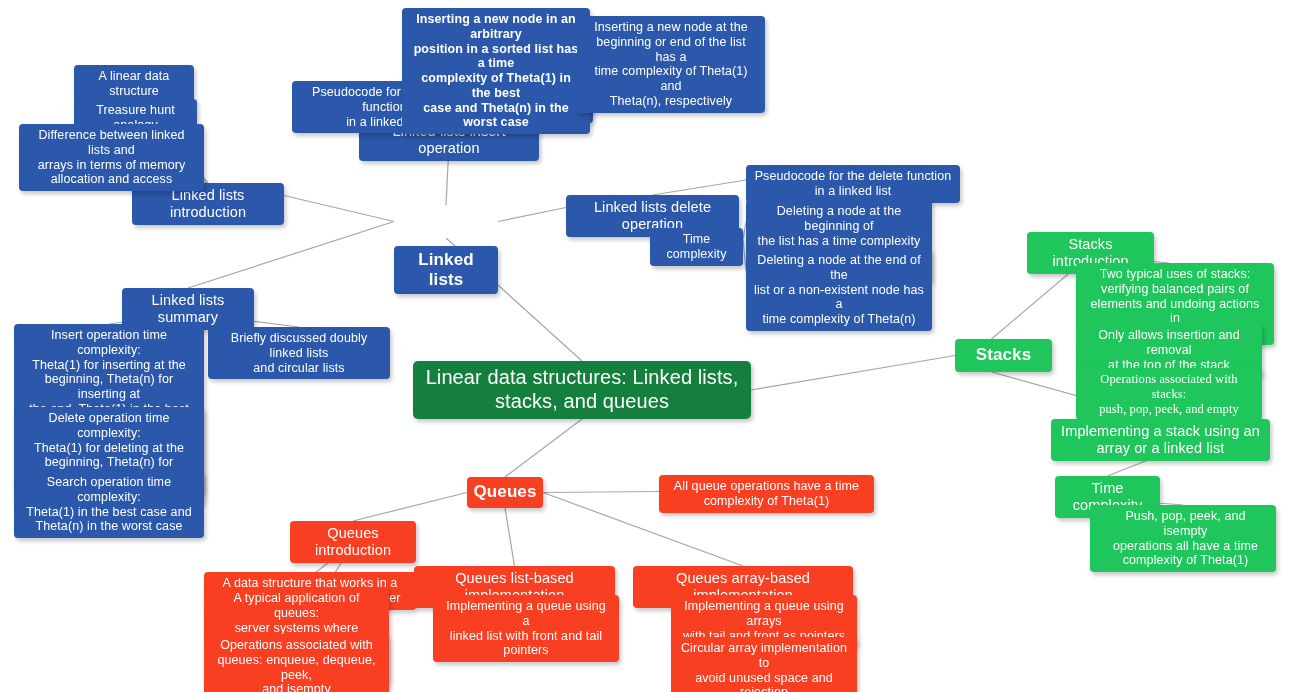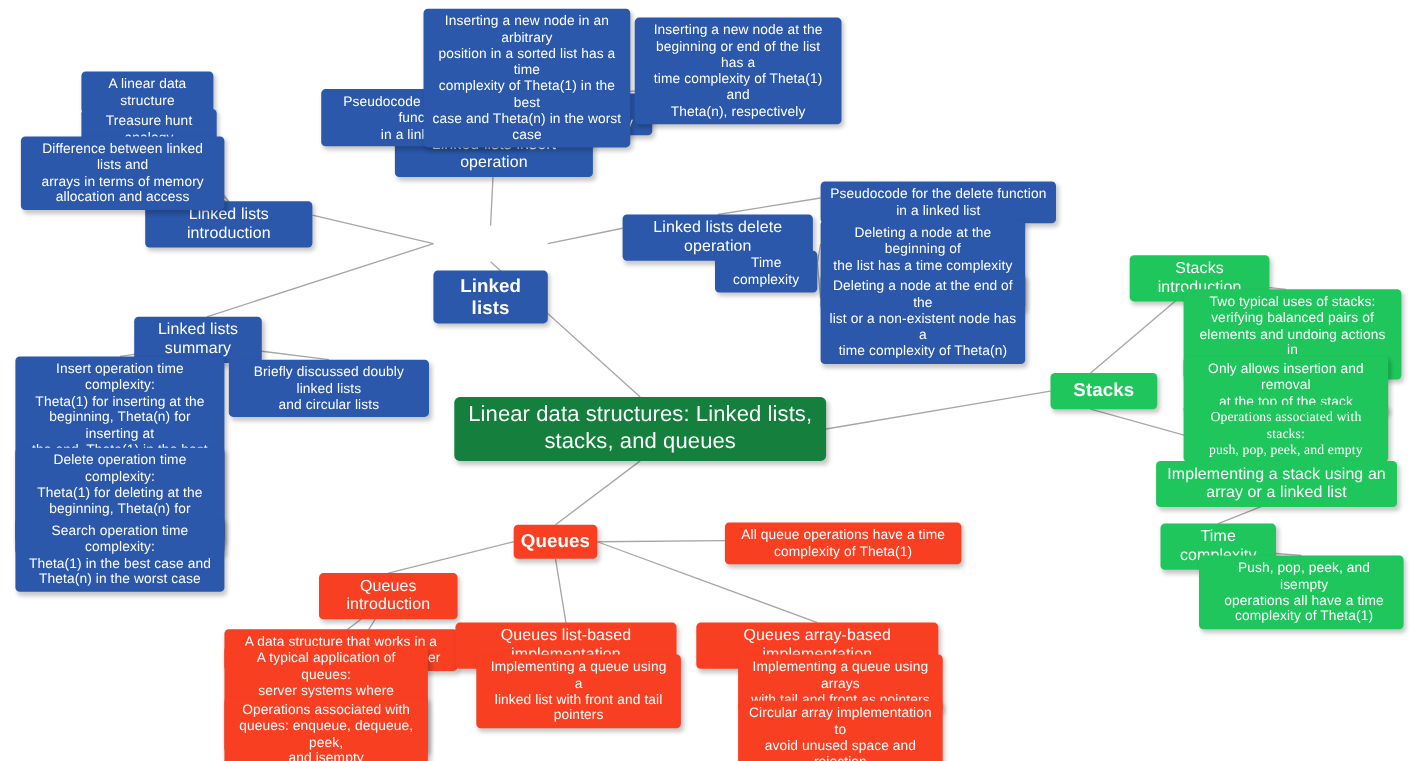--- a/index.html
+++ b/index.html
@@ -103,39 +103,39 @@
       <div class="node n-blue sz-mid" style="left: 132px; top: 183px; width: 152px; min-height: 25px;">Linked lists introduction</div>
       <div class="node n-blue sz-leaf" style="left: 74px; top: 65px; width: 120px; min-height: 22px;">A linear data structure</div>
       <div class="node n-blue sz-leaf" style="left: 74px; top: 99px; width: 123px; min-height: 22px;">Treasure hunt analogy</div>
       <div class="node n-blue sz-leaf" style="left: 19px; top: 124px; width: 185px; min-height: 44px;">Difference between linked lists and
 arrays in terms of memory
 allocation and access</div>
       <div class="node n-blue sz-mid" style="left: 359px; top: 119px; width: 180px; min-height: 25px;">Linked lists insert operation</div>
       <div class="node n-blue sz-leaf" style="left: 292px; top: 81px; width: 185px; min-height: 30px;">Pseudocode for the insert function
 in a linked list</div>
       <div class="node n-blue sz-leaf" style="left: 498px; top: 85px; width: 95px; min-height: 22px;">Time complexity</div>
-      <div class="node n-blue sz-leaf" style="left: 385px; top: 8px; width: 188px; min-height: 58px;">Inserting a new node in an arbitrary
+      <div class="node n-blue sz-leaf" style="left: 402px; top: 8px; width: 188px; min-height: 58px; font-weight: bold;">Inserting a new node in an arbitrary
 position in a sorted list has a time
 complexity of Theta(1) in the best
 case and Theta(n) in the worst case</div>
       <div class="node n-blue sz-leaf" style="left: 577px; top: 16px; width: 188px; min-height: 60px;">Inserting a new node at the
 beginning or end of the list has a
 time complexity of Theta(1) and
 Theta(n), respectively</div>
       <div class="node n-blue sz-mid" style="left: 566px; top: 195px; width: 173px; min-height: 25px;">Linked lists delete operation</div>
       <div class="node n-blue sz-leaf" style="left: 746px; top: 165px; width: 214px; min-height: 30px;">Pseudocode for the delete function
 in a linked list</div>
       <div class="node n-blue sz-leaf" style="left: 650px; top: 228px; width: 93px; min-height: 22px;">Time complexity</div>
       <div class="node n-blue sz-leaf" style="left: 746px; top: 200px; width: 186px; min-height: 44px;">Deleting a node at the beginning of
 the list has a time complexity of
 Theta(1)</div>
       <div class="node n-blue sz-leaf" style="left: 746px; top: 249px; width: 186px; min-height: 44px;">Deleting a node at the end of the
 list or a non-existent node has a
 time complexity of Theta(n)</div>
-      <div class="node n-blue sz-mid" style="left: 122px; top: 288px; width: 116px; min-height: 25px;">Linked lists summary</div>
+      <div class="node n-blue sz-mid" style="left: 122px; top: 288px; width: 132px; min-height: 25px;">Linked lists summary</div>
       <div class="node n-blue sz-leaf" style="left: 14px; top: 324px; width: 190px; min-height: 80px;">Insert operation time complexity:
 Theta(1) for inserting at the
 beginning, Theta(n) for inserting at
 the end, Theta(1) in the best case
 and Theta(n) in the worst case for
 inserting in an arbitrary position</div>
       <div class="node n-blue sz-leaf" style="left: 14px; top: 407px; width: 190px; min-height: 58px;">Delete operation time complexity:
 Theta(1) for deleting at the
 beginning, Theta(n) for deleting at
 the end or a non-existent node</div>

